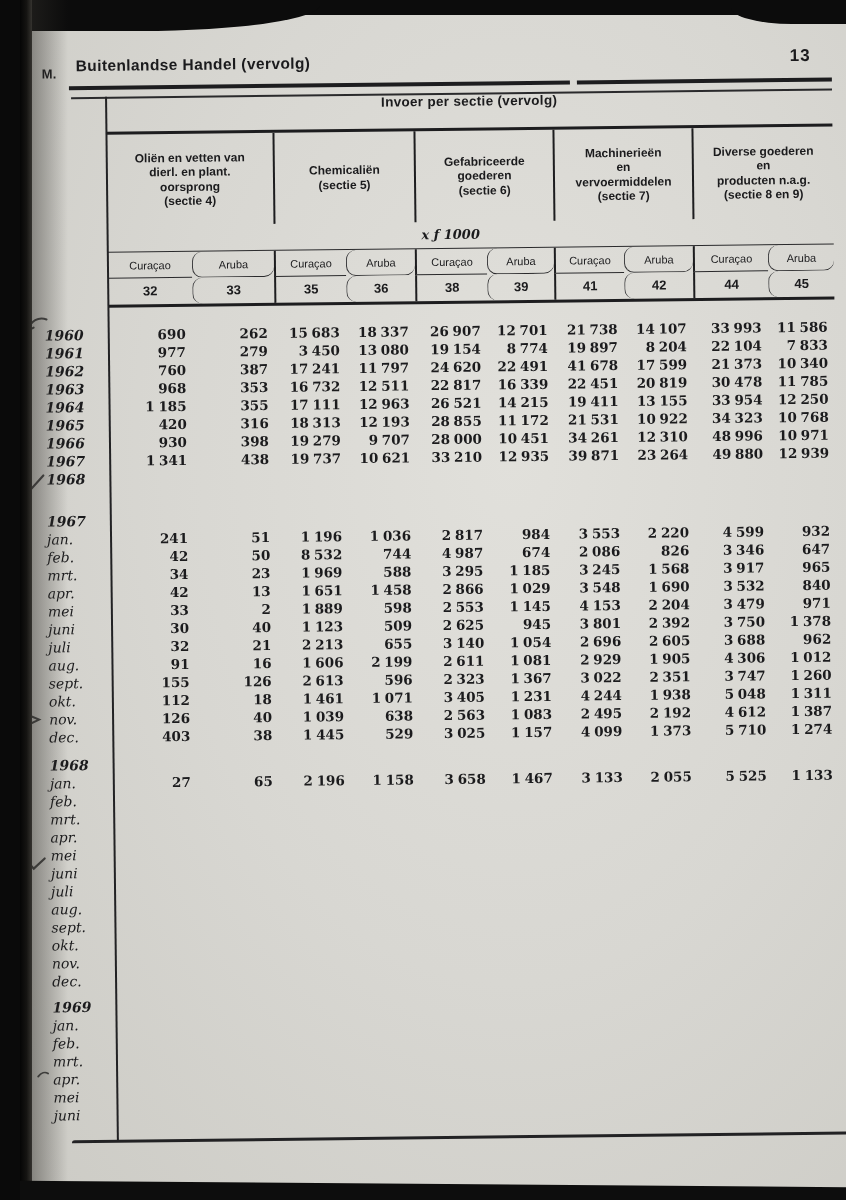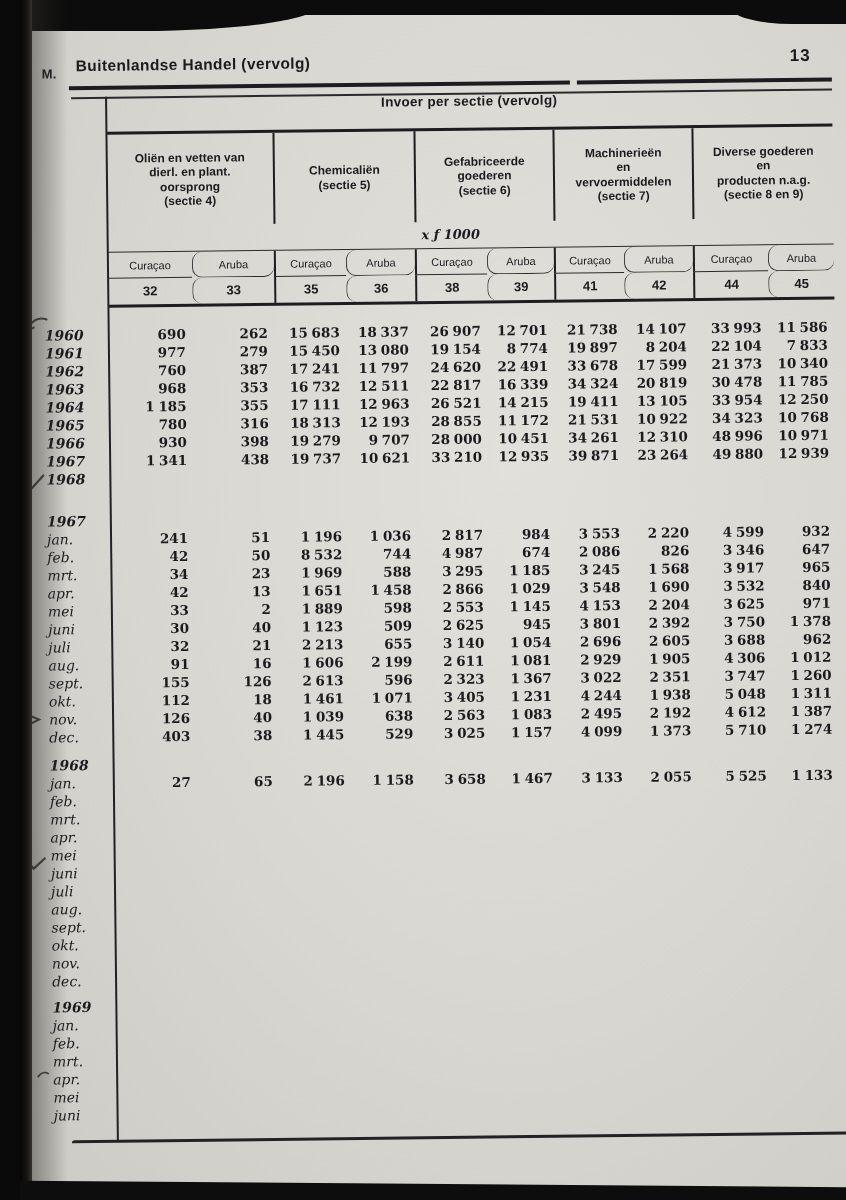--- a/index.html
+++ b/index.html
@@ -115,71 +115,71 @@
           <span class="num">12 701</span>
           <span class="num">21 738</span>
           <span class="num">14 107</span>
           <span class="num">33 993</span>
           <span class="num">11 586</span>
         </div>
         <div class="drow">
           <span class="rlabel ylabel">1961</span>
           <span class="num">977</span>
           <span class="num">279</span>
-          <span class="num">15 450</span>
+          <span class="num">3 450</span>
           <span class="num">13 080</span>
           <span class="num">19 154</span>
           <span class="num">8 774</span>
           <span class="num">19 897</span>
           <span class="num">8 204</span>
           <span class="num">22 104</span>
           <span class="num">7 833</span>
         </div>
         <div class="drow">
           <span class="rlabel ylabel">1962</span>
           <span class="num">760</span>
           <span class="num">387</span>
           <span class="num">17 241</span>
           <span class="num">11 797</span>
           <span class="num">24 620</span>
           <span class="num">22 491</span>
-          <span class="num">33 678</span>
+          <span class="num">41 678</span>
           <span class="num">17 599</span>
           <span class="num">21 373</span>
           <span class="num">10 340</span>
         </div>
         <div class="drow">
           <span class="rlabel ylabel">1963</span>
           <span class="num">968</span>
           <span class="num">353</span>
           <span class="num">16 732</span>
           <span class="num">12 511</span>
           <span class="num">22 817</span>
           <span class="num">16 339</span>
-          <span class="num">34 324</span>
+          <span class="num">22 451</span>
           <span class="num">20 819</span>
           <span class="num">30 478</span>
           <span class="num">11 785</span>
         </div>
         <div class="drow">
           <span class="rlabel ylabel">1964</span>
           <span class="num">1 185</span>
           <span class="num">355</span>
           <span class="num">17 111</span>
           <span class="num">12 963</span>
           <span class="num">26 521</span>
           <span class="num">14 215</span>
           <span class="num">19 411</span>
-          <span class="num">13 105</span>
+          <span class="num">13 155</span>
           <span class="num">33 954</span>
           <span class="num">12 250</span>
         </div>
         <div class="drow">
           <span class="rlabel ylabel">1965</span>
-          <span class="num">780</span>
+          <span class="num">420</span>
           <span class="num">316</span>
           <span class="num">18 313</span>
           <span class="num">12 193</span>
           <span class="num">28 855</span>
           <span class="num">11 172</span>
           <span class="num">21 531</span>
           <span class="num">10 922</span>
           <span class="num">34 323</span>
           <span class="num">10 768</span>
         </div>
@@ -278,21 +278,21 @@
         <div class="drow">
           <span class="rlabel">mei</span>
           <span class="num">33</span>
           <span class="num">2</span>
           <span class="num">1 889</span>
           <span class="num">598</span>
           <span class="num">2 553</span>
           <span class="num">1 145</span>
           <span class="num">4 153</span>
           <span class="num">2 204</span>
-          <span class="num">3 625</span>
+          <span class="num">3 479</span>
           <span class="num">971</span>
         </div>
         <div class="drow">
           <span class="rlabel">juni</span>
           <span class="num">30</span>
           <span class="num">40</span>
           <span class="num">1 123</span>
           <span class="num">509</span>
           <span class="num">2 625</span>
           <span class="num">945</span>

